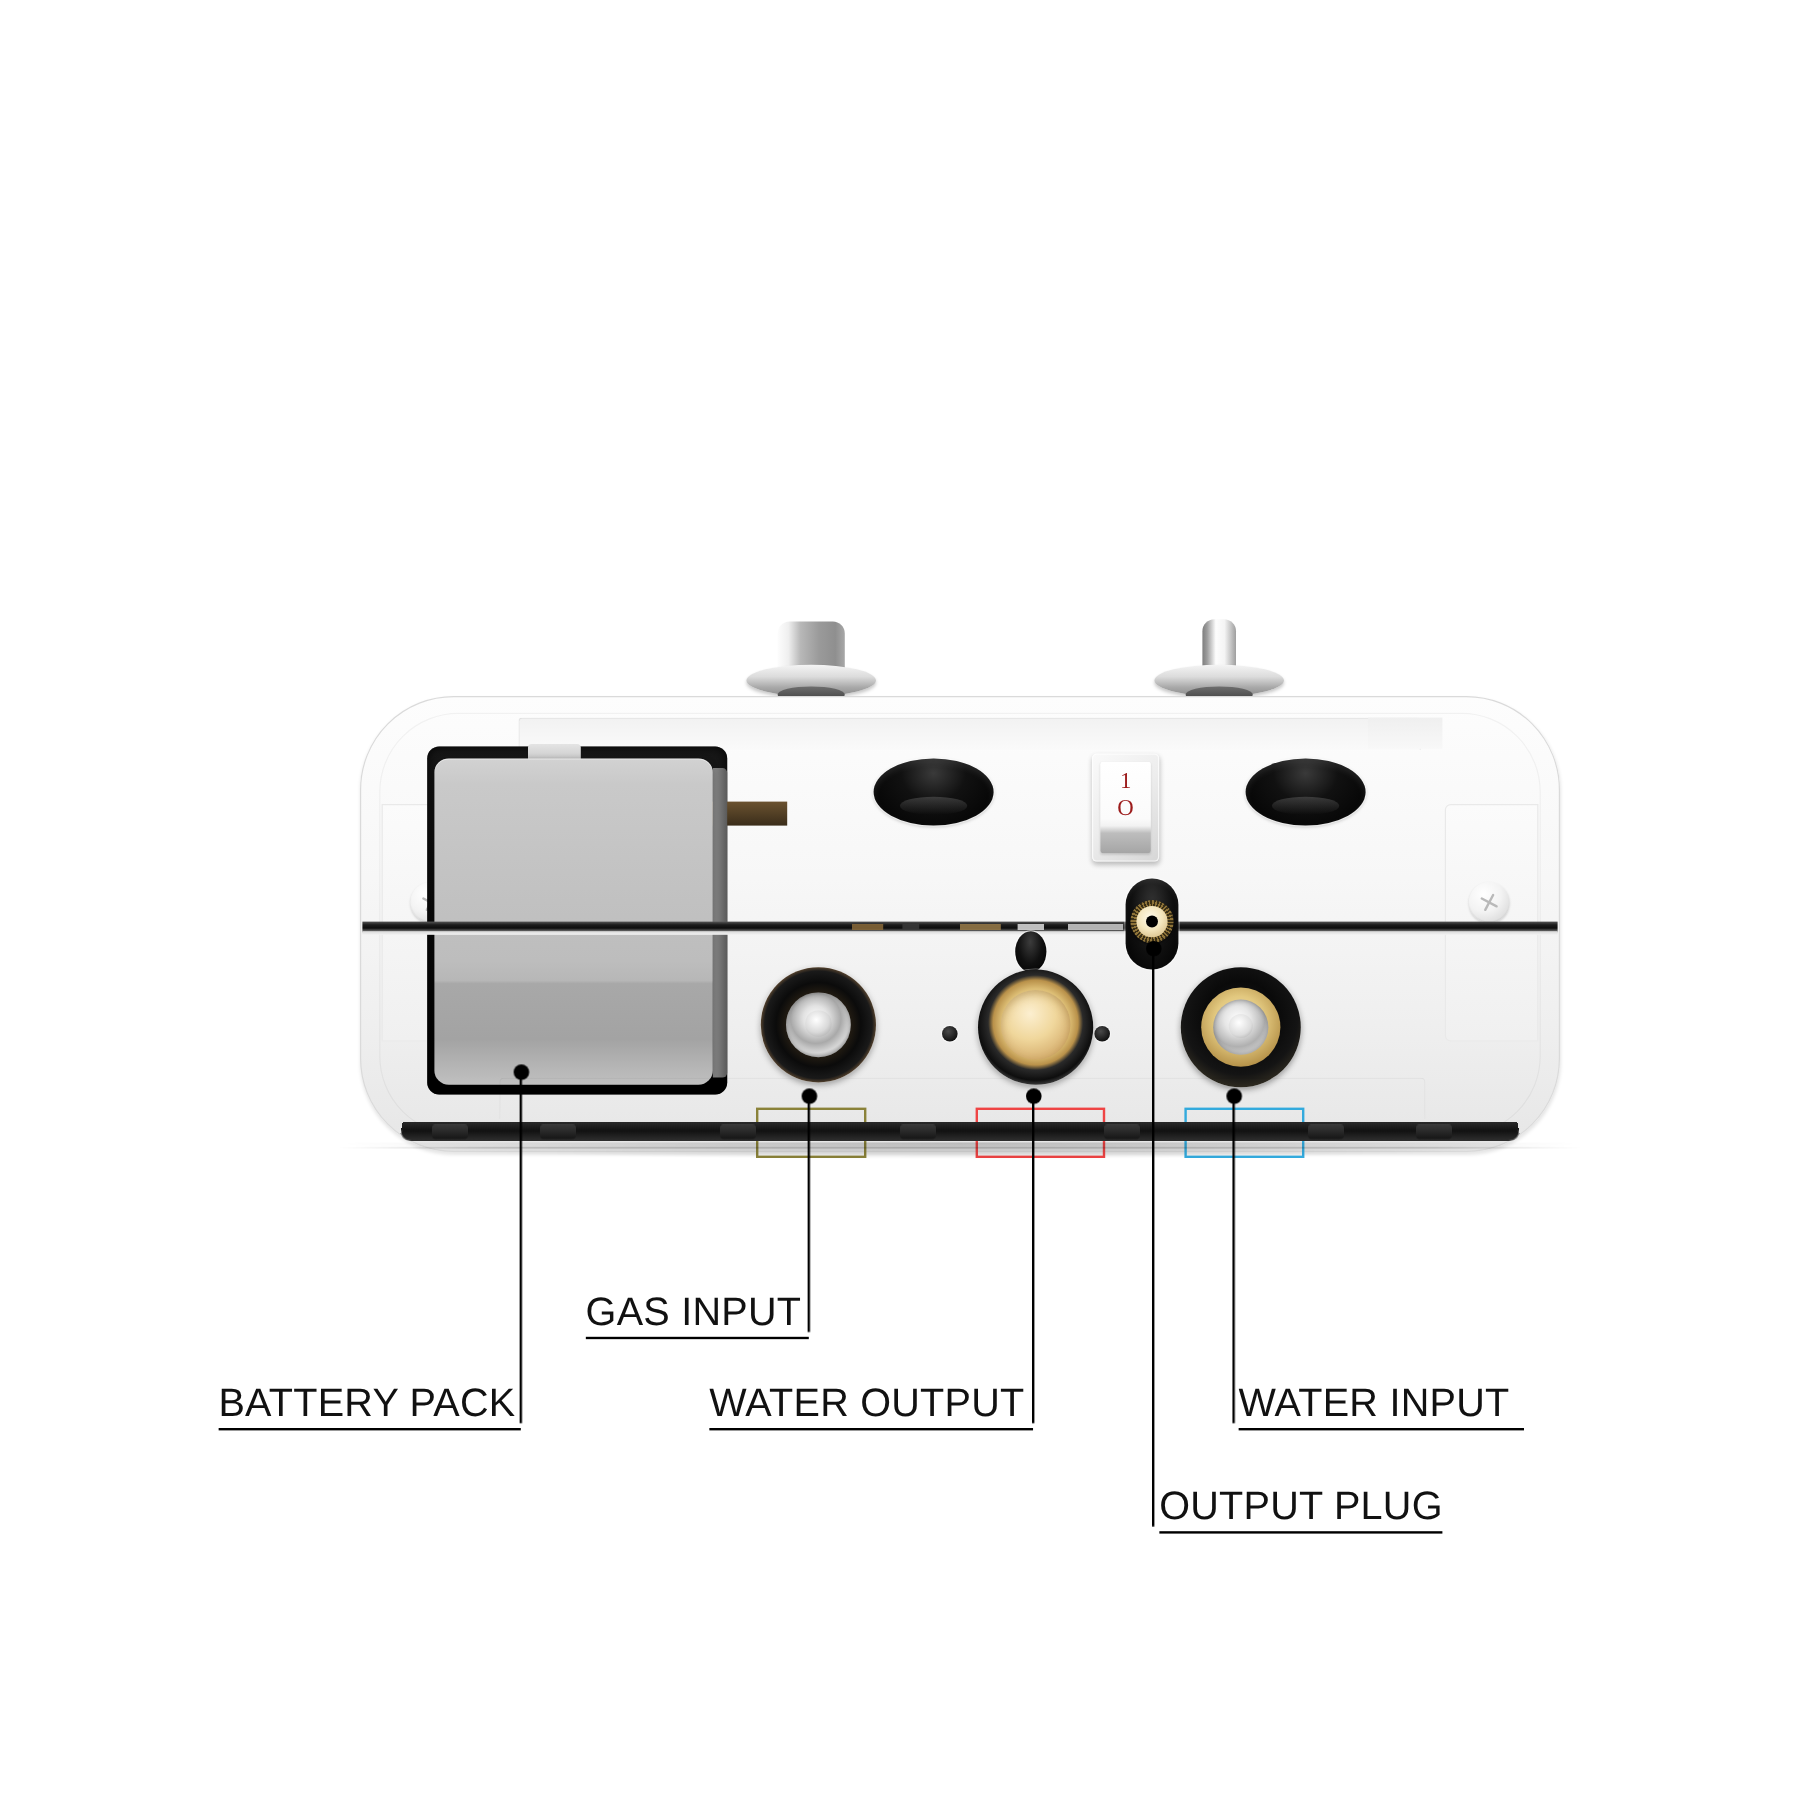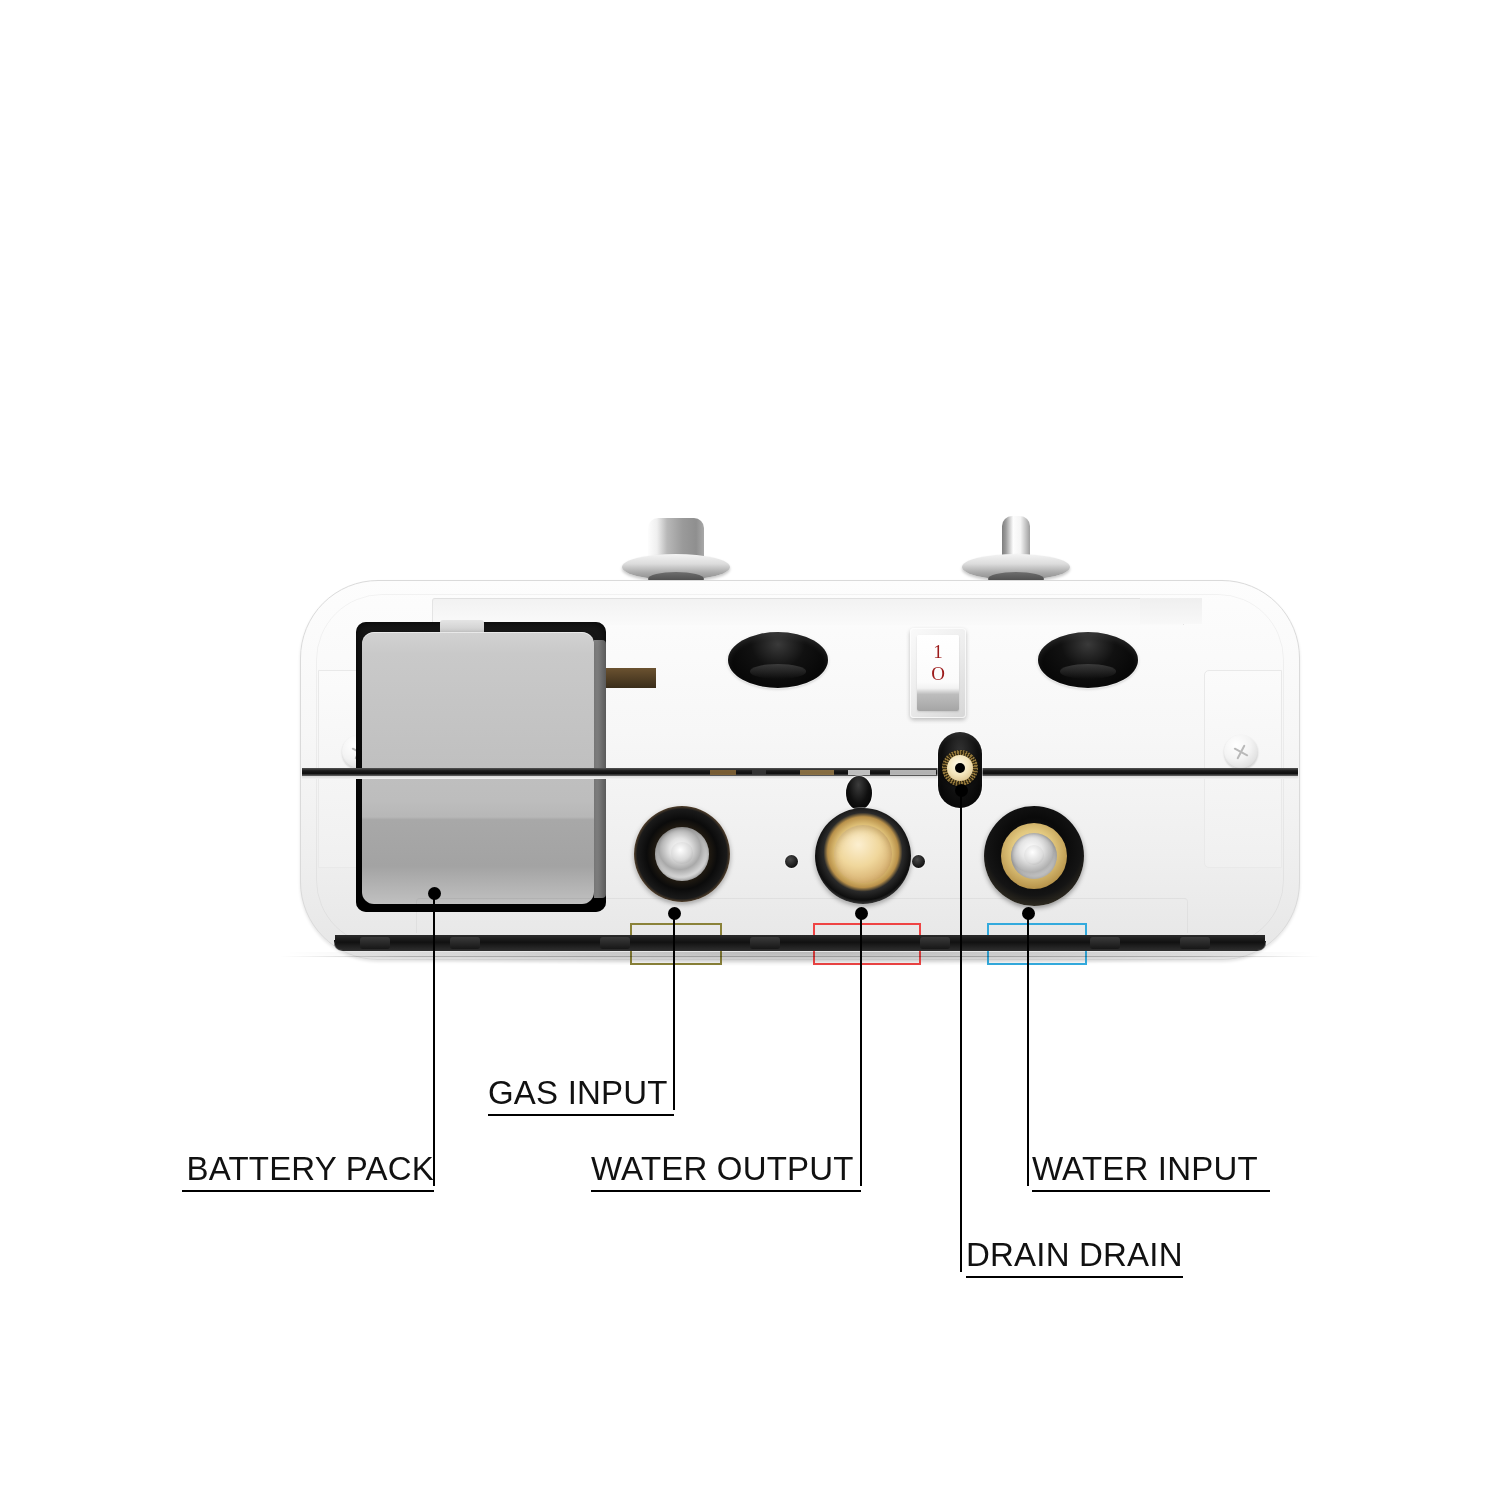--- a/index.html
+++ b/index.html
@@ -552,28 +552,28 @@
         <div class="foot" style="left: 790px;"></div>
         <div class="foot" style="left: 880px;"></div>
       </div>
     <div class="ground-shadow"></div>
     <div class="ground-line"></div>
   </div>
 
   <div id="callouts">
       <div class="lead" style="left: 432.75px; top: 893px; height: 293px;"></div>
       <div class="dot" style="left: 427.5px; top: 886.5px;"></div>
-      <div class="callout" style="left: 182px; top: 1152px; min-width: 252px; text-align: right;">BATTERY PACK</div>
+      <div class="callout" style="left: 182px; top: 1152px; min-width: 252px;">BATTERY PACK</div>
       <div class="lead" style="left: 672.75px; top: 913px; height: 197px;"></div>
       <div class="dot" style="left: 667.5px; top: 906.5px;"></div>
       <div class="callout" style="left: 488px; top: 1076px; min-width: 186px;">GAS INPUT</div>
       <div class="lead" style="left: 859.75px; top: 913px; height: 273px;"></div>
       <div class="dot" style="left: 854.5px; top: 906.5px;"></div>
       <div class="callout" style="left: 591px; top: 1152px; min-width: 270px;">WATER OUTPUT</div>
       <div class="lead" style="left: 959.75px; top: 790px; height: 482px;"></div>
       <div class="dot" style="left: 954.5px; top: 783.5px;"></div>
-      <div class="callout" style="left: 966px; top: 1238px; min-width: 215px;">DRAIN DRAIN</div>
+      <div class="callout" style="left: 966px; top: 1238px; min-width: 215px;">OUTPUT PLUG</div>
       <div class="lead" style="left: 1026.75px; top: 913px; height: 273px;"></div>
       <div class="dot" style="left: 1021.5px; top: 906.5px;"></div>
       <div class="callout" style="left: 1032px; top: 1152px; min-width: 238px;">WATER INPUT</div>
     </div>
 
 </div>
 
 </body></html>

